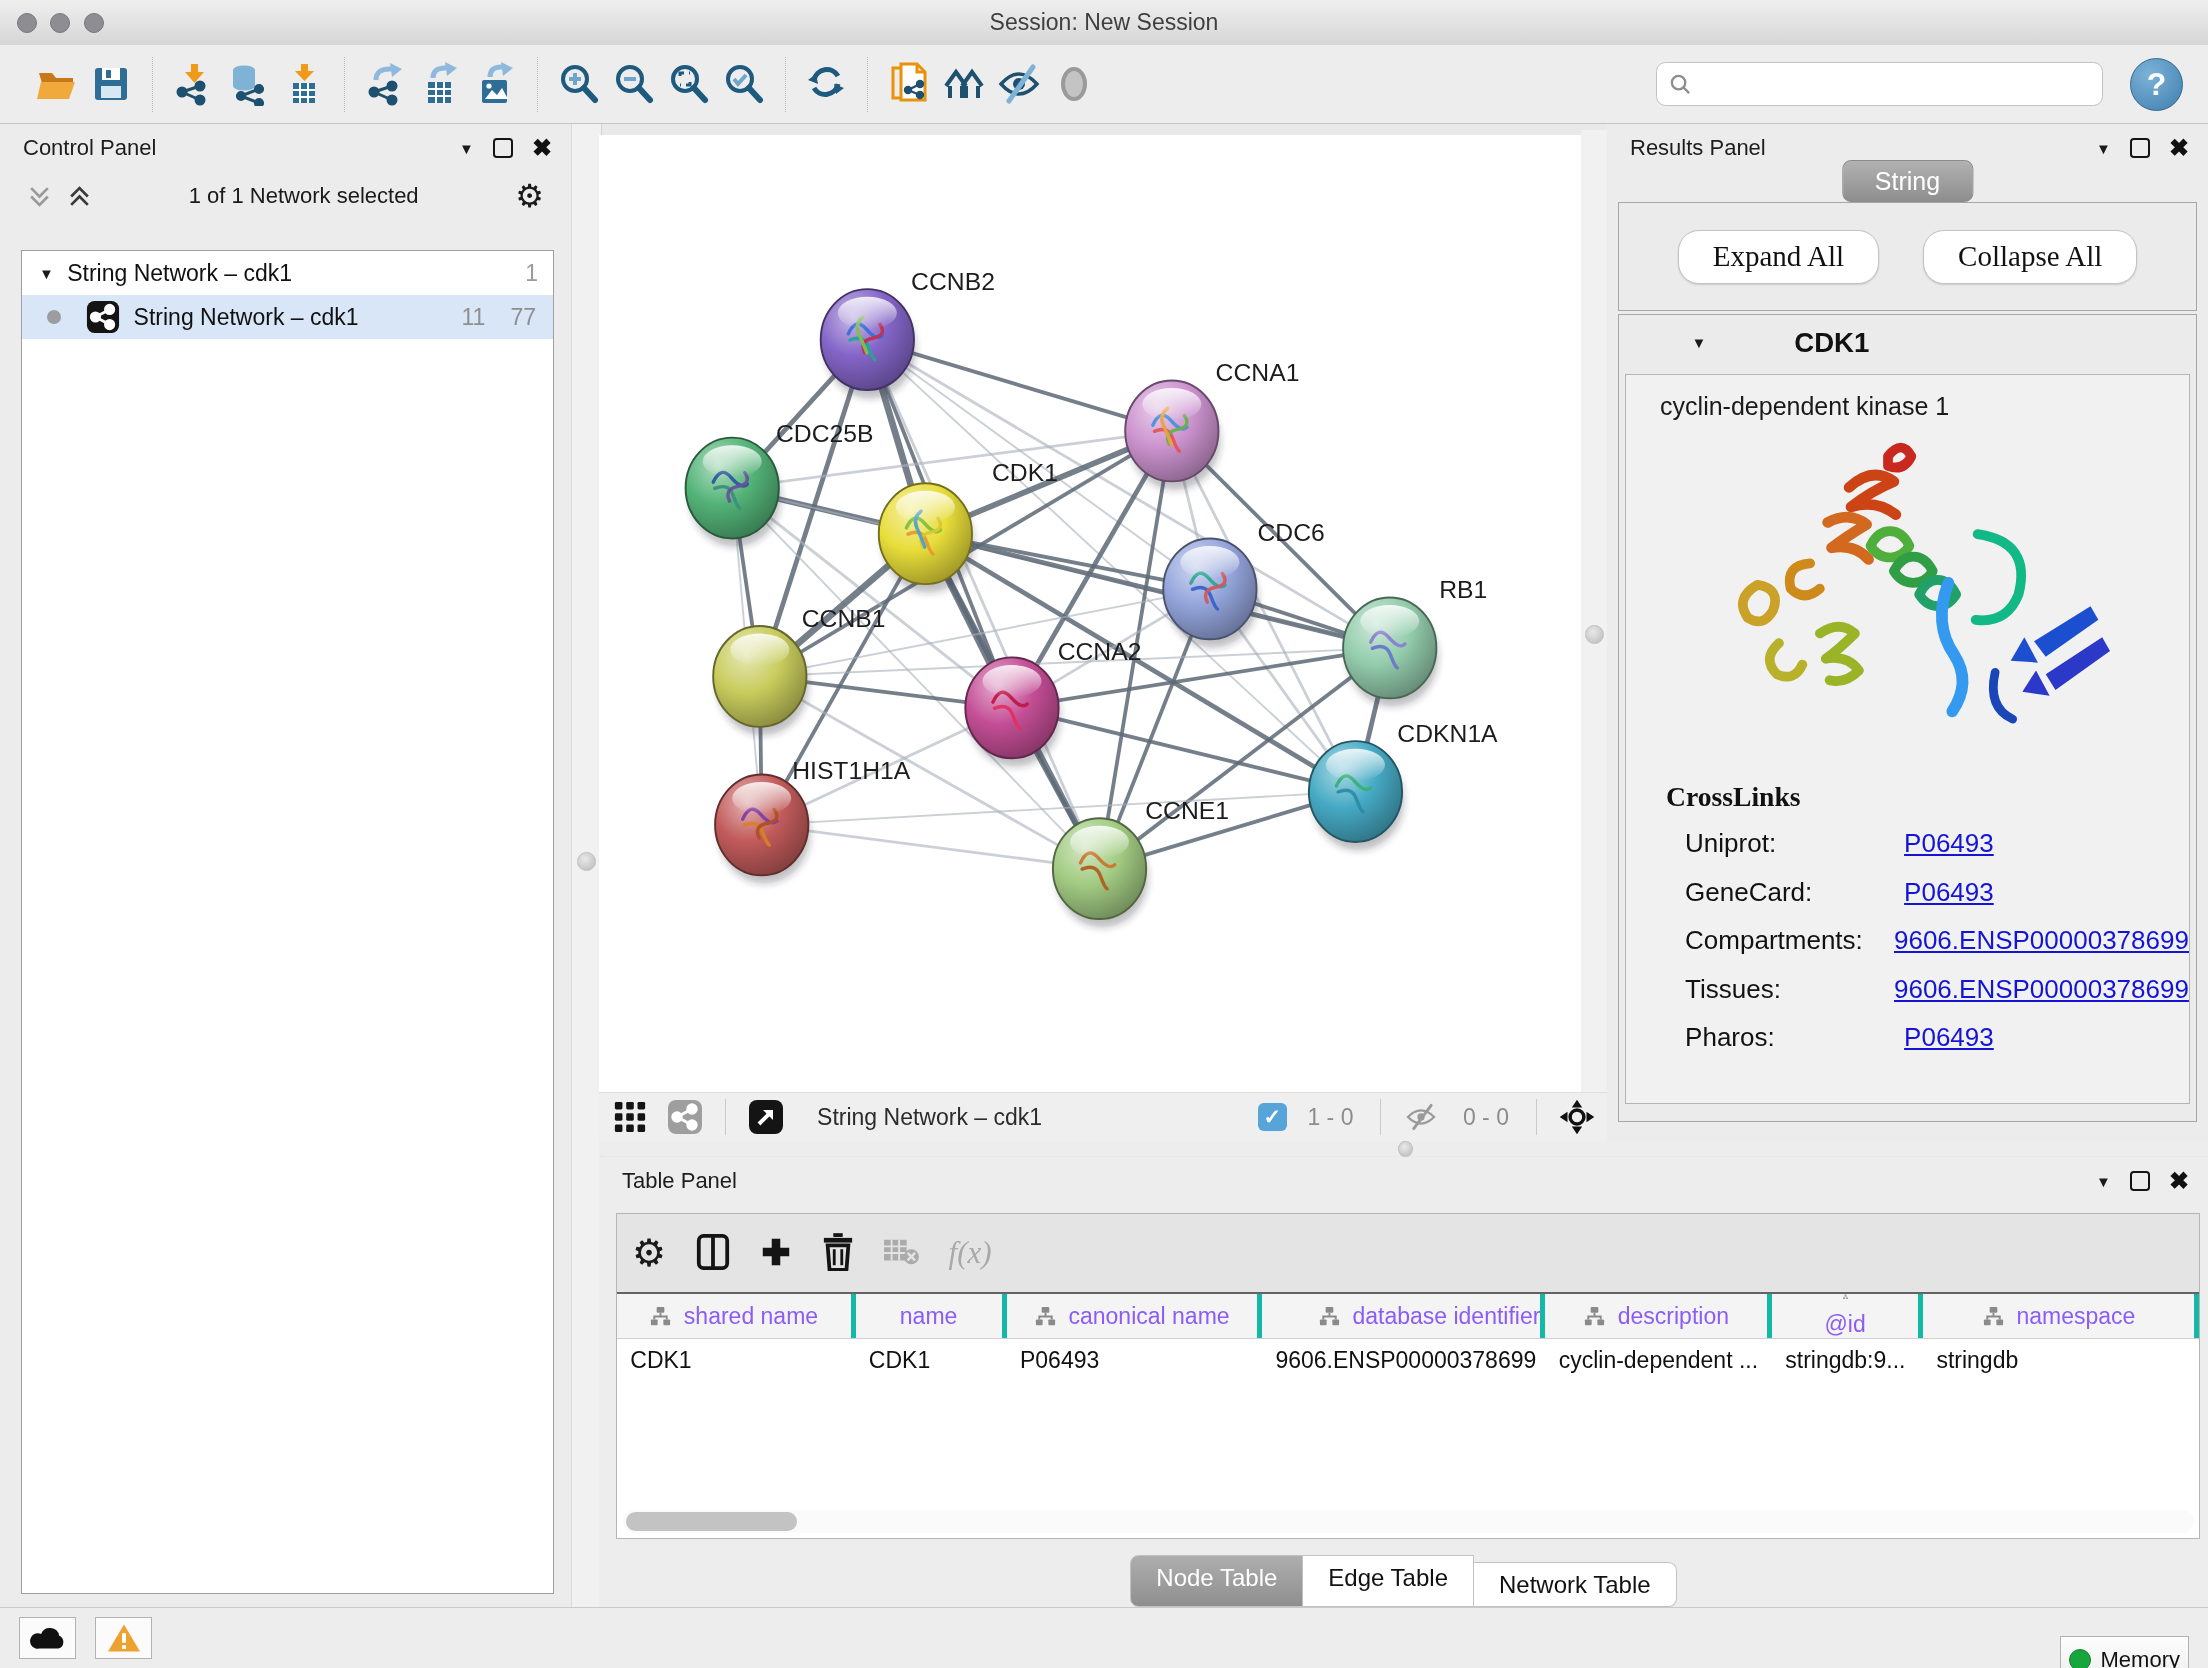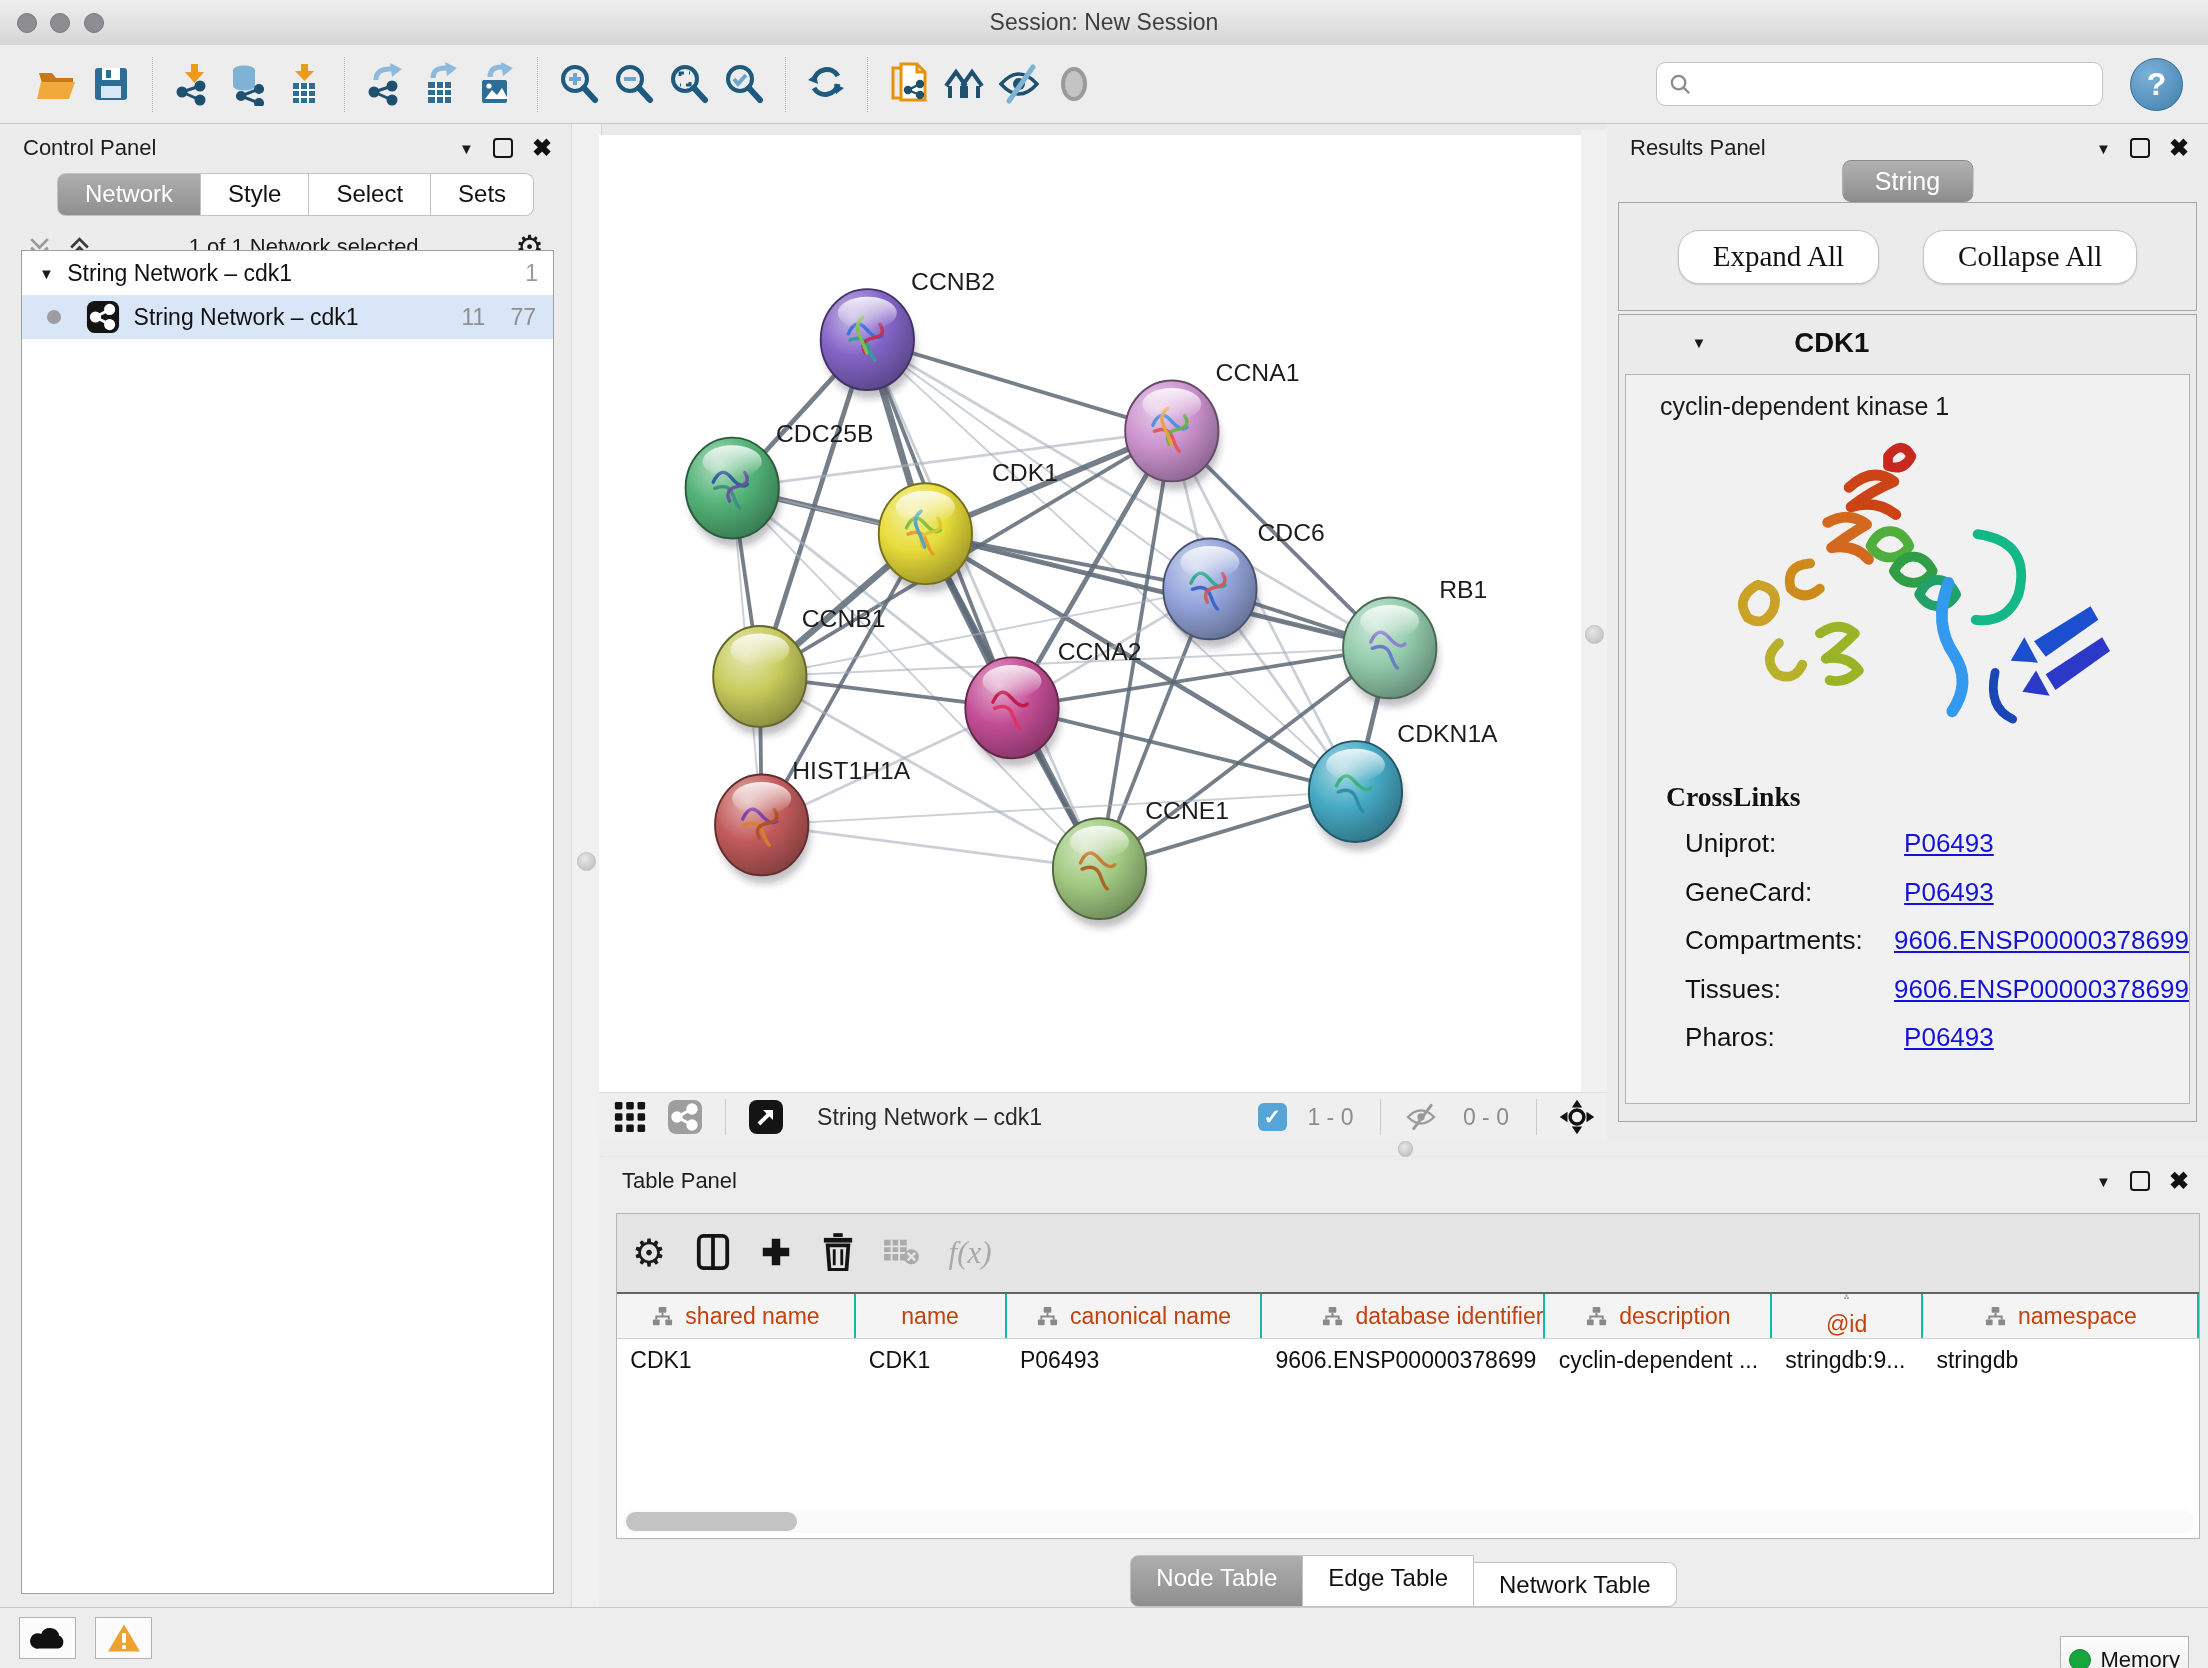--- a/index.html
+++ b/index.html
@@ -92,22 +92,22 @@
   .cl-label{width:219px;color:#111;}
   .cl-value{color:#1414d6;text-decoration:underline;}
 
   
   #table-panel{position:absolute;left:599px;top:1157px;width:1609px;height:451px;background:#ededed;}
   #tp-box{position:absolute;left:17px;right:7.6px;top:56px;height:324px;background:#e4e4e4;border:1.9px solid #b5b5b5;}
   #tp-toolbar{height:78px;display:flex;align-items:center;gap:28.5px;padding-left:15px;}
   #tp-fx{font-family:"Liberation Serif",serif;font-style:italic;font-size:31px;color:#a9a9a9;}
   #tp-table{position:absolute;left:0;right:0;top:78px;bottom:0;background:#fff;border-top:2.9px solid #636363;}
   #thead{display:flex;height:44px;background:#f4f4f4;border-bottom:1px solid #cfcfcf;}
-  .th{display:flex;align-items:center;justify-content:center;gap:11.4px;font-size:23px;color:#c2410c;
-    border-right:2px solid #14b8a6;box-sizing:border-box;overflow:hidden;white-space:nowrap;}
+  .th{display:flex;align-items:center;justify-content:center;gap:11.4px;font-size:23px;color:#8b5cf6;
+    border-right:5px solid #14b8a6;box-sizing:border-box;overflow:hidden;white-space:nowrap;}
   #trow{display:flex;height:44px;background:#fff;}
   .td{font-size:23px;color:#111;padding:7.6px 0 0 13.3px;box-sizing:border-box;overflow:hidden;white-space:nowrap;}
   #hscroll{position:absolute;left:5.7px;bottom:4.8px;height:23px;right:5.7px;background:#fafafa;border-radius:11.4px;}
   #hscroll .thumb{position:absolute;left:3.8px;top:1.9px;width:171px;height:19px;background:#c3c3c3;border-radius:9.5px;}
   #tp-tabs{position:absolute;left:0;right:0;top:398px;display:flex;justify-content:center;}
   .tptab{font-size:24px;padding:7.6px 25px;background:#fff;border:1px solid #c2c2c2;border-left:none;color:#111;}
   .tptab:first-child{border-left:1px solid #c2c2c2;border-radius:8.6px 0 0 8.6px;}
   .tptab:last-child{border-radius:0 8.6px 8.6px 0;margin-top:7px;}
   .tptab.active{background:linear-gradient(#aeaeae,#8f8f8f);color:#fff;}
 
@@ -296,26 +296,20 @@
 
   <div id="control-panel">
     <div class="panel-head">
       <span>Control Panel</span>
       <span class="head-icons">
         <span class="tri">▼</span>
         <span class="float-btn"></span>
         <span class="x-btn">✖</span>
       </span>
     </div>
-    <div id="cp-tabs">
-        <div class="cptab active">Network</div>
-        <div class="cptab">Style</div>
-        <div class="cptab">Select</div>
-        <div class="cptab">Sets</div>
-      </div>
     <div id="cp-status">
       <svg width="25" height="25" viewBox="0 0 24 24">
           <path d="M4 4l8 8 8-8M4 12l8 8 8-8" stroke="#9a9a9a" stroke-width="2.6" fill="none"></path>
         </svg>
       <svg width="25" height="25" viewBox="0 0 24 24">
           <path d="M4 20l8-8 8 8M4 12l8-8 8 8" stroke="#3a3a3a" stroke-width="2.6" fill="none"></path>
         </svg>
       <span class="status-text">1 of 1 Network selected</span>
       <span class="gear-glyph">⚙</span>
     </div>

